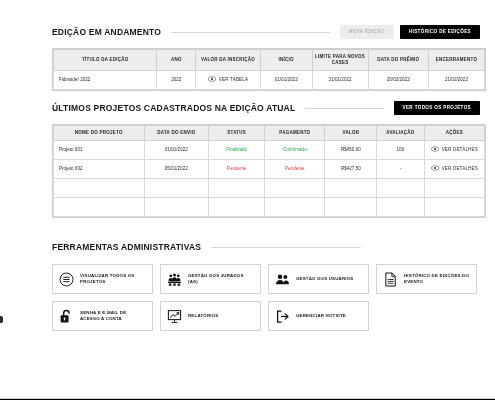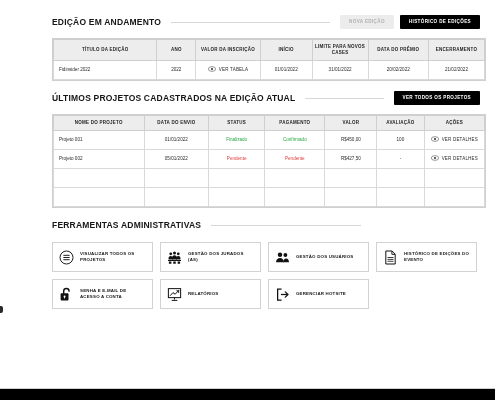--- a/index.html
+++ b/index.html
@@ -16,21 +16,21 @@
   }
   .content{
     padding:0 3px 0 0;
   }
 
   
   .section-head{
     display:flex;align-items:center;
     padding:0 12px 0 52px;
     height:18px;
-    margin-top:13px;
+    margin-top:23px;
   }
   .section-title{
     font-size:8.5px;font-weight:bold;letter-spacing:.2px;
     color:#161616;white-space:nowrap;
     text-transform:uppercase;
     font-stretch:condensed;
   }
   .section-rule{
     flex:1 1 auto;height:1px;background:#d8d8d8;margin:0 10px;
   }
@@ -257,21 +257,21 @@
             <td></td>
               <td></td>
             <td></td>
               <td></td>
             <td></td>
           </tr>
         </tbody>
       </table>
     </div>
 
-    <div class="section-head" style="margin-top:8px;">
+    <div class="section-head" style="margin-top:20px;">
       <span class="section-title">FERRAMENTAS ADMINISTRATIVAS</span>
       <span class="section-rule" style="max-width:150px;"></span>
     </div>
 
     <div class="cards">
 
       <div class="card">
         <span class="card-ico">
           <svg viewBox="0 0 24 24" width="15" height="15" aria-hidden="true">
             <circle cx="12" cy="12" r="10.4" fill="none" stroke="#111" stroke-width="1.5"></circle>

